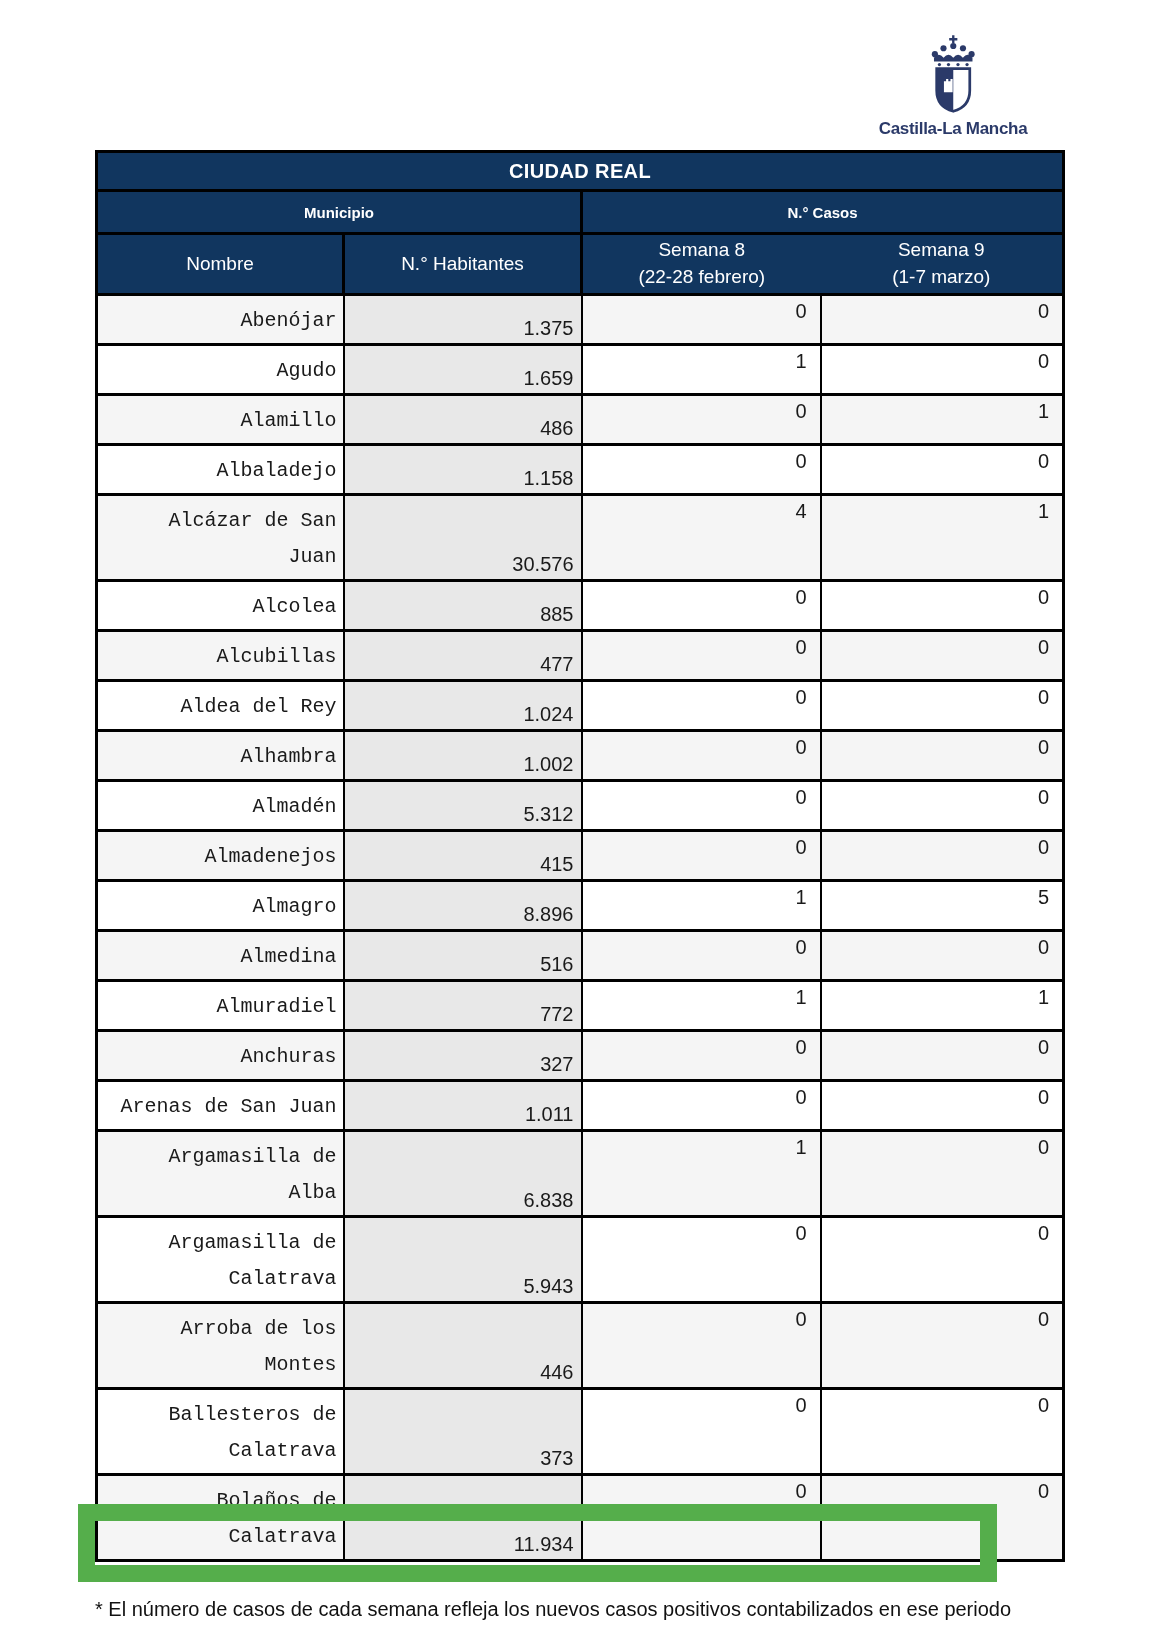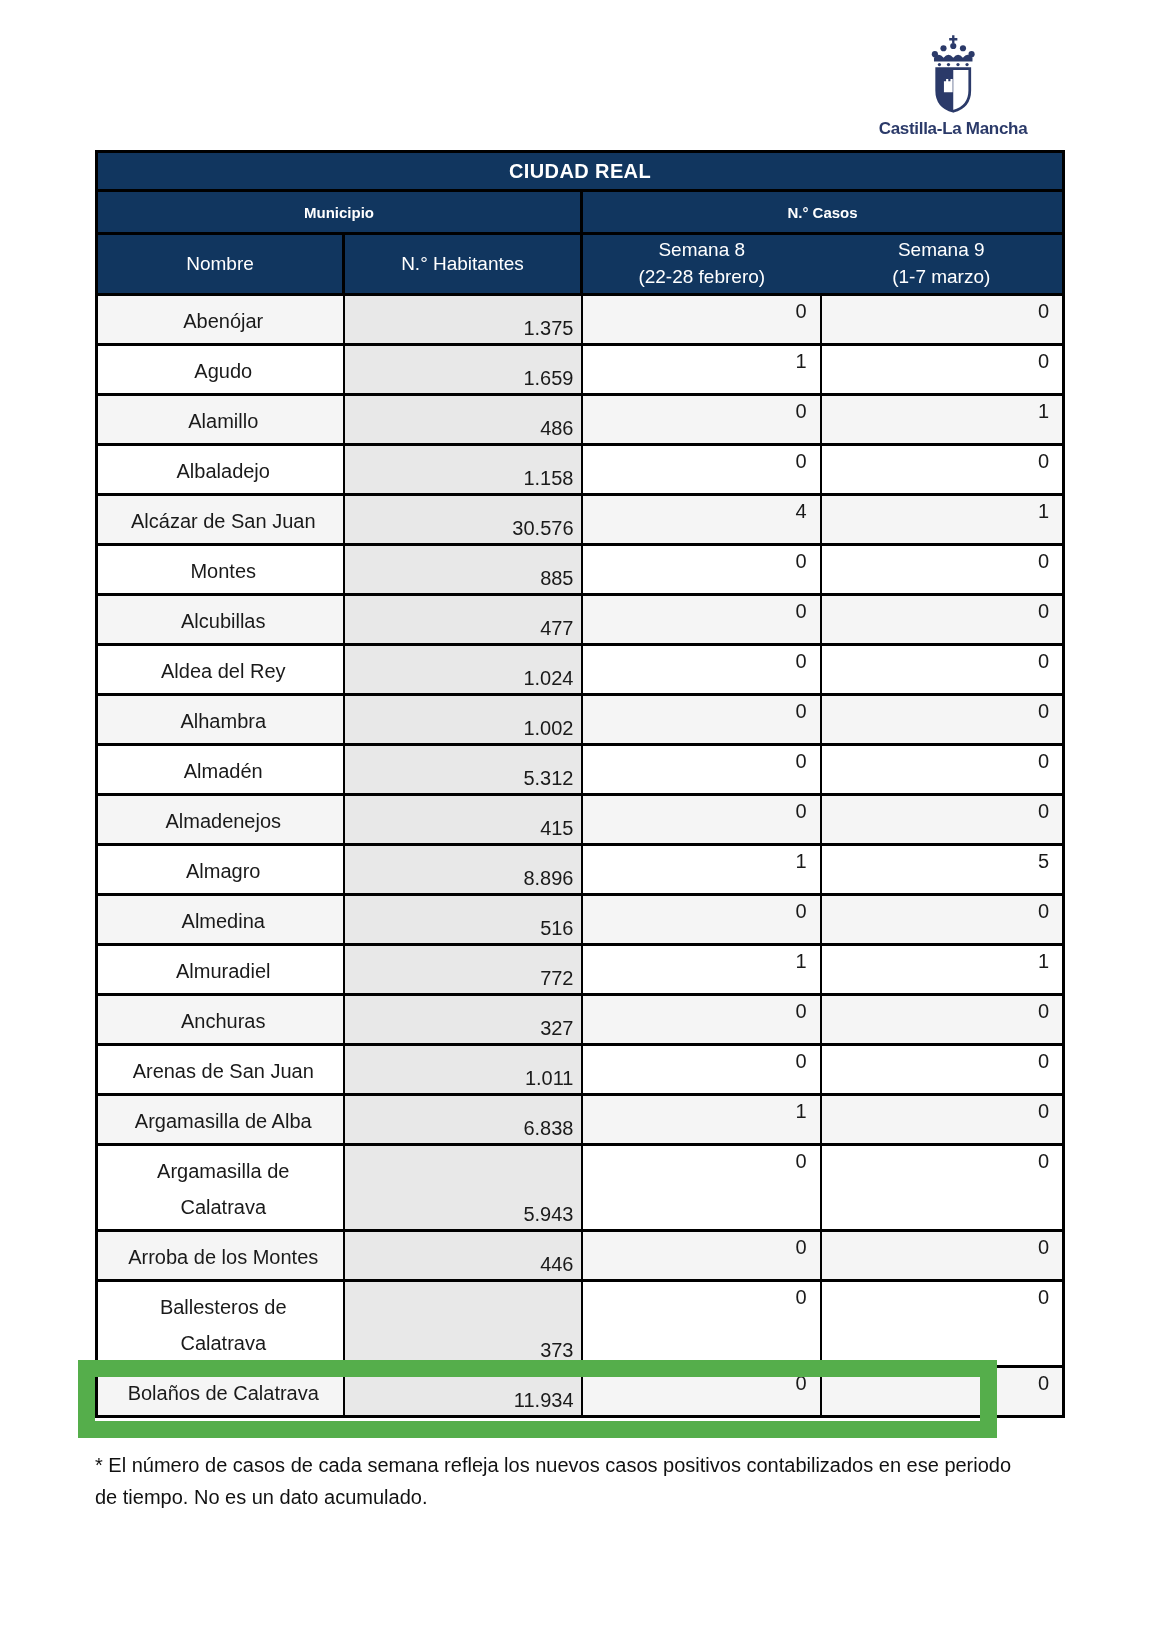--- a/index.html
+++ b/index.html
@@ -45,23 +45,23 @@
   th.col     { height: 61px; font-size: 19px; white-space: pre-line; line-height: 1.4; vertical-align: middle; }
   th.c-s8    { border-right: none; }
   th.c-s9    { border-left: none; }
 
   tbody tr { height: 43px; }
   tbody tr.twoline { height: 75px; }
   tbody td { border: 2px solid #000; border-top: 3px solid #000; border-bottom: 3px solid #000; font-size: 20px; }
   tbody tr:nth-child(odd)  td { background: var(--row-alt-bg, #f5f5f5); }
   tbody tr:nth-child(even) td { background: #ffffff; }
   tbody td.name {
-    text-align: center; vertical-align: top;
+    text-align: right; vertical-align: top;
     padding: 7px 6px 4px 12px;
-    line-height: 36px; white-space: pre-line;
+    line-height: 36px; white-space: pre-line; font-family: Liberation Mono, monospace;
   }
   tbody td.habitantes {
     background: var(--habitantes-bg, #e8e8e8) !important;
     text-align: right; vertical-align: bottom;
     padding: 0 7px 3px 8px;
   }
   tbody td.s8, tbody td.s9 {
     text-align: right; vertical-align: top;
     padding: 4px 13px 0 0;
   }
@@ -157,21 +157,21 @@
           <td class="s8">0</td>
           <td class="s9">0</td>
         </tr>
         <tr>
           <td class="name">Alcázar de San Juan</td>
           <td class="habitantes">30.576</td>
           <td class="s8">4</td>
           <td class="s9">1</td>
         </tr>
         <tr>
-          <td class="name">Montes</td>
+          <td class="name">Alcolea</td>
           <td class="habitantes">885</td>
           <td class="s8">0</td>
           <td class="s9">0</td>
         </tr>
         <tr>
           <td class="name">Alcubillas</td>
           <td class="habitantes">477</td>
           <td class="s8">0</td>
           <td class="s9">0</td>
         </tr>

